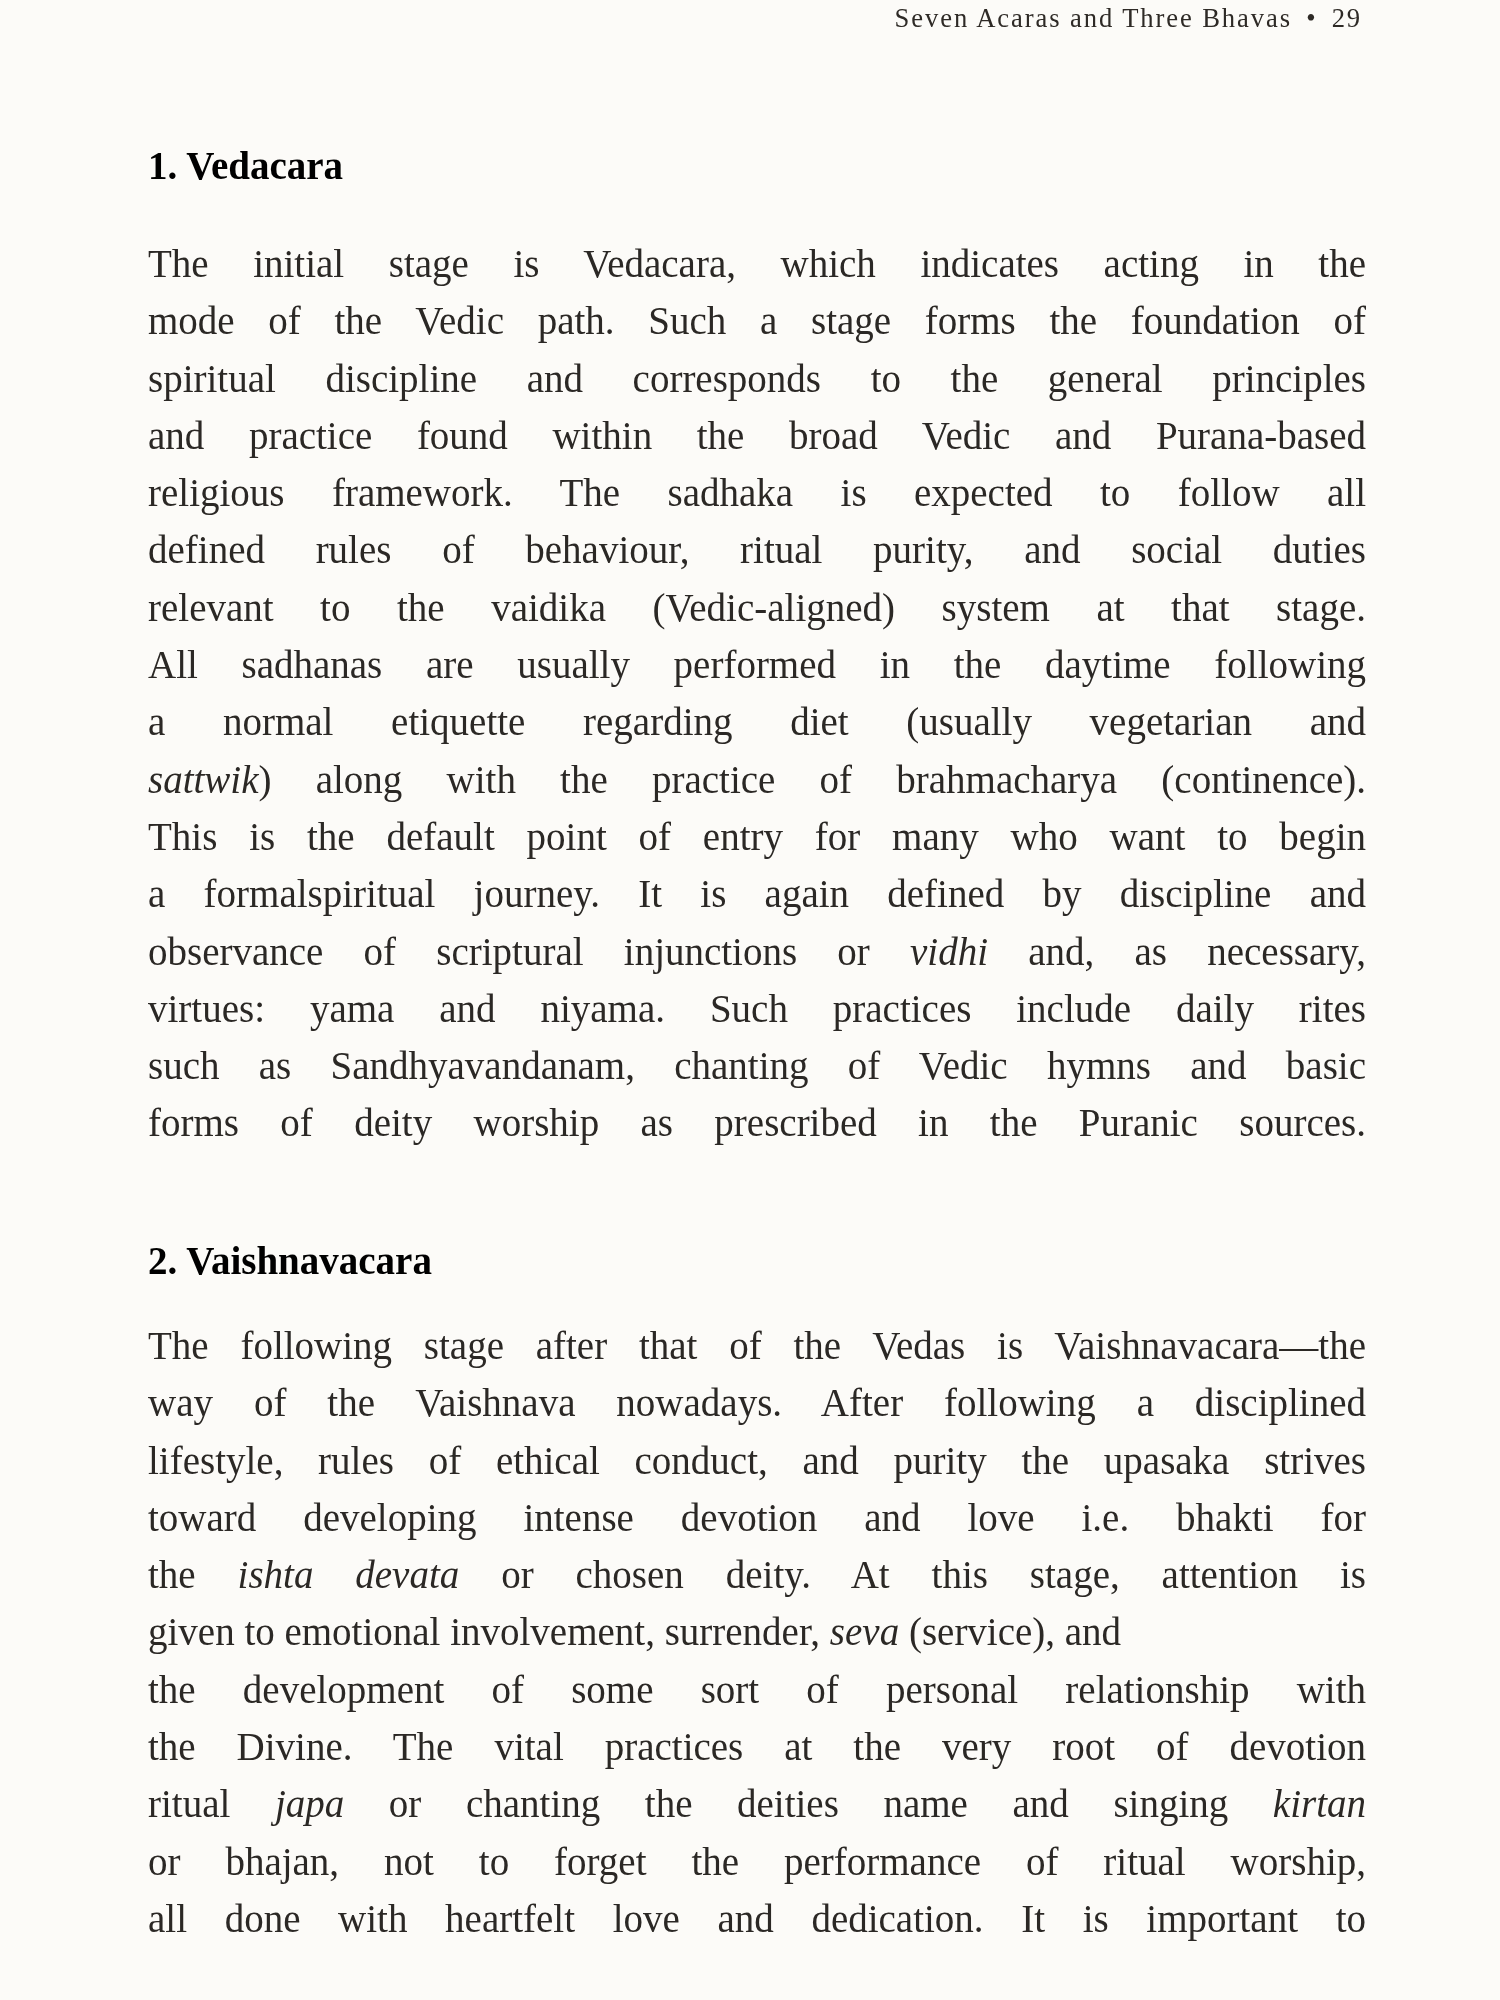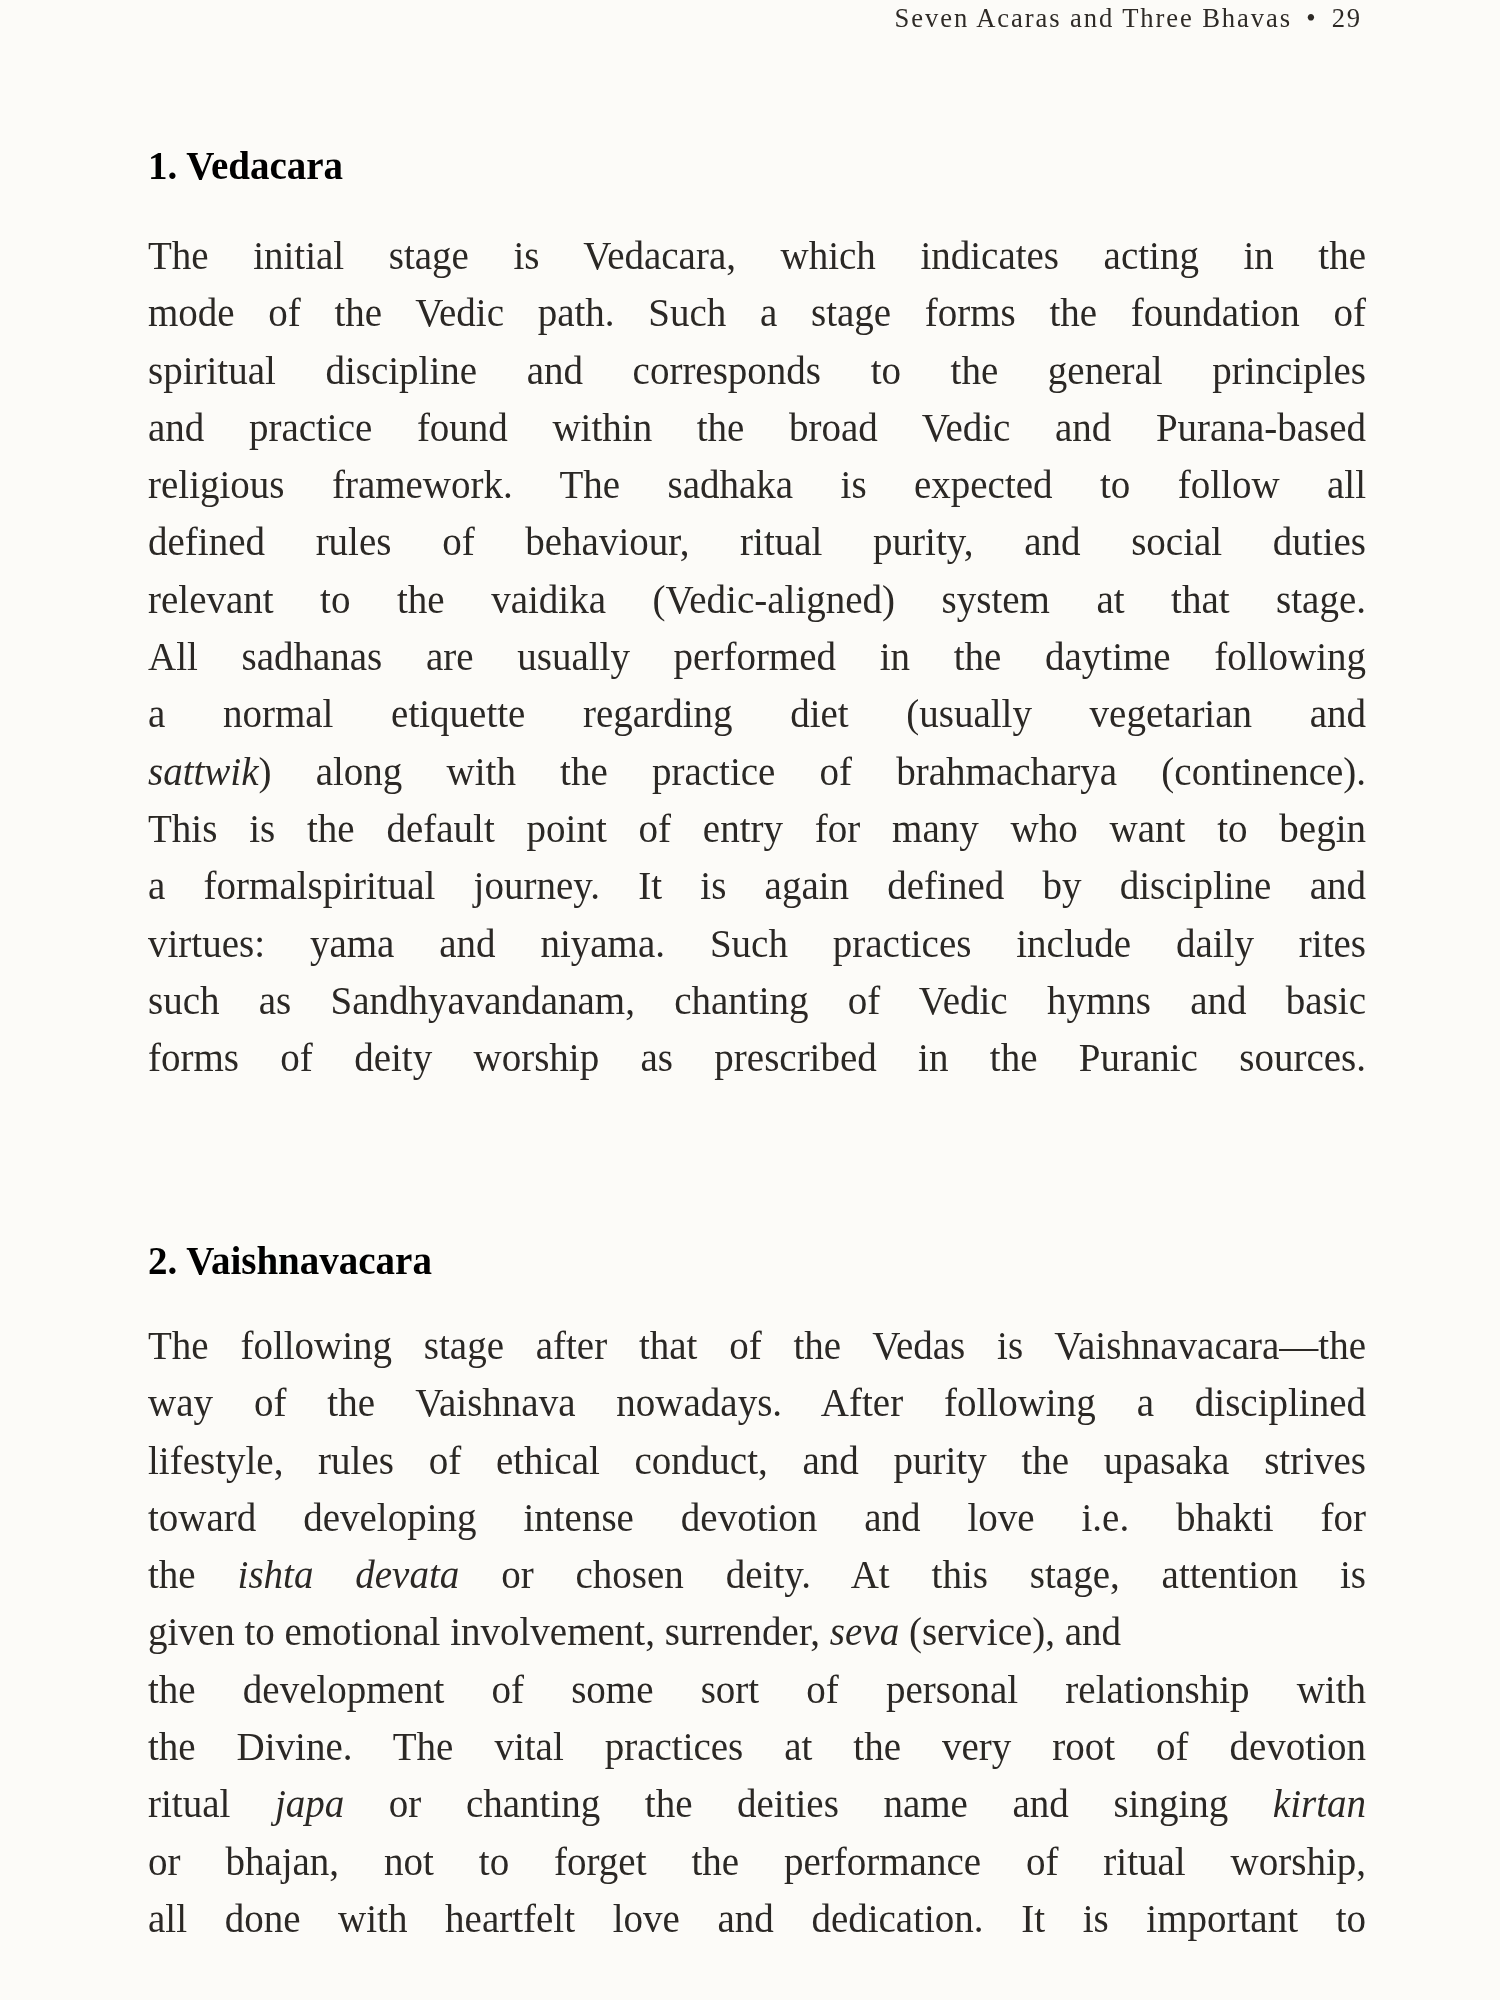--- a/index.html
+++ b/index.html
@@ -19,21 +19,21 @@
   }
   .running-head .bullet { margin: 0 6px; }
   .heading {
     position: absolute; left: 148px;
     font-weight: bold; font-size: 39px; color: #000000;
     white-space: nowrap;
   }
   #h1 { top: 143px; }
   #h2 { top: 1238px; }
   .para { position: absolute; left: 148px; width: 1218px; }
-  #p1 { top: 227px; }
+  #p1 { top: 235px; }
   #p2 { top: 1317px; }
   .line {
     height: 57.3px; line-height: 57.3px;
     font-size: 39px; white-space: nowrap;
     text-align: justify; text-align-last: justify;
     width: 1218px;
   }
   .line.last { text-align-last: justify; }
   .line em { font-style: italic; }
 </style>
@@ -54,20 +54,21 @@
       <div class="line"><span style="white-space: nowrap; word-spacing: 0px;"><span>spiritual discipline and corresponds to the general principles</span></span></div>
       <div class="line"><span style="white-space: nowrap; word-spacing: 0px;"><span>and practice found within the broad Vedic and Purana-based</span></span></div>
       <div class="line"><span style="white-space: nowrap; word-spacing: 0px;"><span>religious framework. The sadhaka is expected to follow all</span></span></div>
       <div class="line"><span style="white-space: nowrap; word-spacing: 0px;"><span>defined rules of behaviour, ritual purity, and social duties</span></span></div>
       <div class="line"><span style="white-space: nowrap; word-spacing: 0px;"><span>relevant to the vaidika (Vedic-aligned) system at that stage.</span></span></div>
       <div class="line"><span style="white-space: nowrap; word-spacing: 0px;"><span>All sadhanas are usually performed in the daytime following</span></span></div>
       <div class="line"><span style="white-space: nowrap; word-spacing: 0px; margin-top: 32px;"><span>a normal etiquette regarding diet (usually vegetarian and</span></span></div>
       <div class="line"><span style="white-space: nowrap; word-spacing: 0px;"><em>sattwik</em><span>) along with the practice of brahmacharya (continence).</span></span></div>
       <div class="line"><span style="white-space: nowrap; word-spacing: 0px;"><span>This is the default point of entry for many who want to begin</span></span></div>
       <div class="line"><span style="white-space: nowrap; word-spacing: 0px;"><span>a formalspiritual journey. It is again defined by discipline and</span></span></div>
+      <div class="line"><span style="white-space: nowrap; word-spacing: 0.00195312px;"><span>observance of scriptural injunctions or </span><em>vidhi</em><span> and, as necessary,</span></span></div>
       <div class="line"><span style="white-space: nowrap; word-spacing: 0px;"><span>virtues: yama and niyama. Such practices include daily rites</span></span></div>
       <div class="line"><span style="white-space: nowrap; word-spacing: 0px;"><span>such as Sandhyavandanam, chanting of Vedic hymns and basic</span></span></div>
       <div class="line last"><span style="white-space: nowrap; word-spacing: 0px;"><span>forms of deity worship as prescribed in the Puranic sources.</span></span></div>
     </div>
 
   <div id="h2" class="heading">2. Vaishnavacara</div>
   <div id="p2" class="para">
       <div class="line"><span style="white-space: nowrap; word-spacing: 0px;"><span>The following stage after that of the Vedas is Vaishnavacara—the</span></span></div>
       <div class="line"><span style="white-space: nowrap; word-spacing: 0px;"><span>way of the Vaishnava nowadays. After following a disciplined</span></span></div>
       <div class="line"><span style="white-space: nowrap; word-spacing: 0px;"><span>lifestyle, rules of ethical conduct, and purity the upasaka strives</span></span></div>

